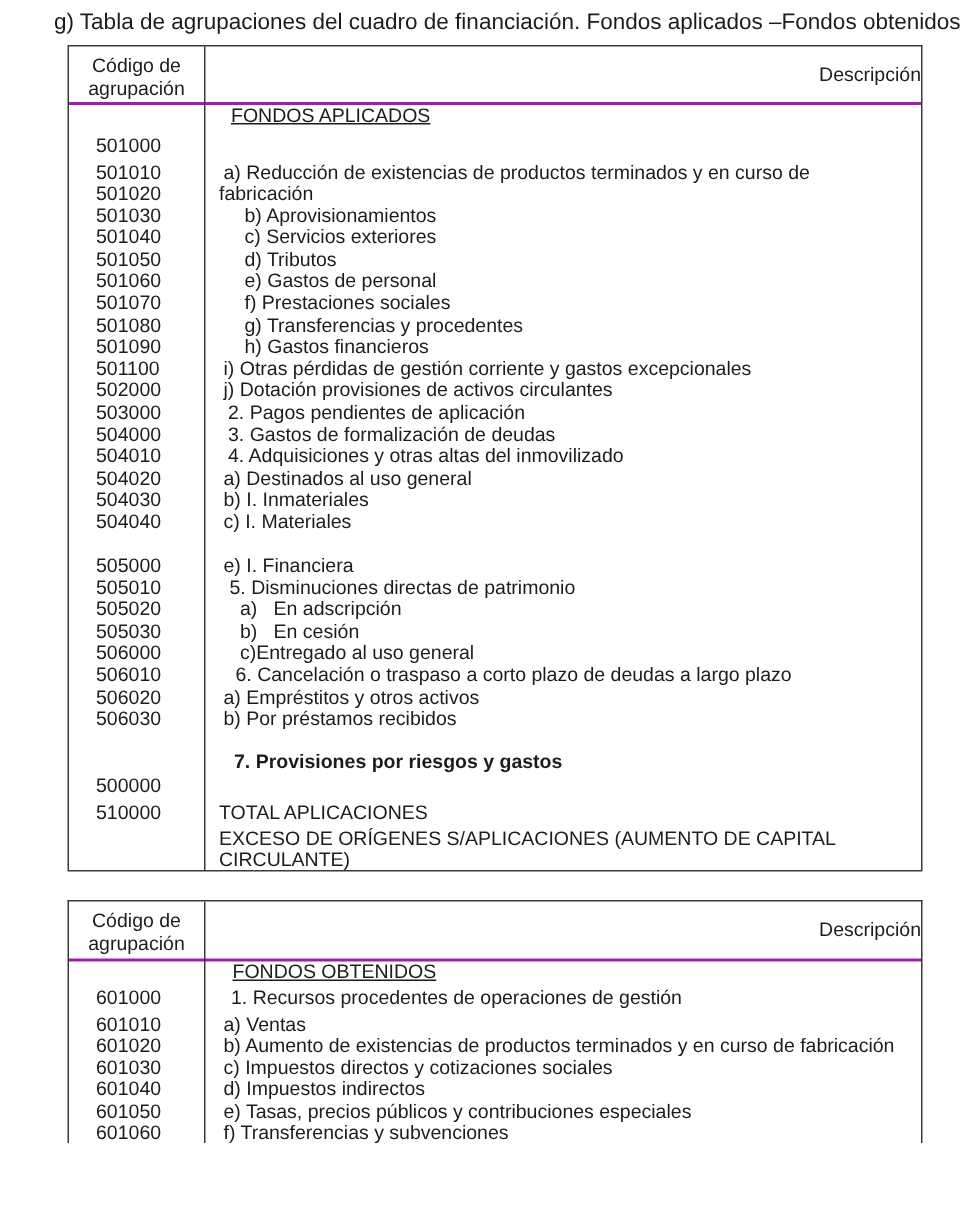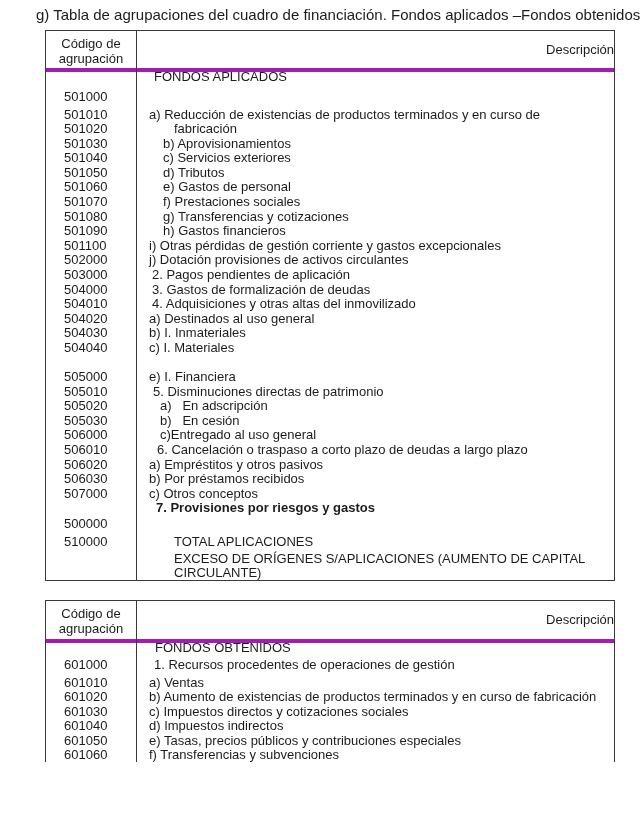--- a/index.html
+++ b/index.html
@@ -10,35 +10,35 @@
     .title {
       position: absolute; left: 36px; top: 7px; font-size: 15px; line-height: 16px; white-space: pre;
     }
     .tbl {
       position: absolute; left: 45px; width: 570px; box-sizing: border-box;
       border: 1px solid #3a3a3a; font-size: 13px;
     }
     #t1 { top: 30px; height: 551px; }
     #t2 { top: 600px; height: 162px; border-bottom: none; overflow: hidden; }
     .vdiv { position: absolute; left: 90px; top: 0; bottom: 0; width: 1px; background: #3a3a3a; }
-    .hdr { position: absolute; left: 0; right: 0; top: 0; height: 37px; border-bottom: 4px solid #a21caf; }
+    .hdr { position: absolute; left: 0; right: 0; top: 0; height: 37px; border-bottom: 2px solid #a21caf; }
     #t2 .hdr { height: 38px; }
     .hdr-code {
       position: absolute; left: 0; width: 90px; top: 0; padding-top: 5px;
       text-align: center; line-height: 15px;
     }
     .hdr-code span { display: block; }
     .hdr-desc {
       position: absolute; left: 91px; right: 0; top: 11px; text-align: right; line-height: 15px;
     }
     .row { position: absolute; left: 0; right: 0; height: 15px; line-height: 15px; white-space: pre; }
     .code { position: absolute; left: 18px; top: 0; }
     .desc { position: absolute; top: 0; }
-    .u { }
-    .x100 { left: 100px; margin-left: 28px; } .x106 { left: 106px; } .x107 { left: 107px; } .x108 { left: 108px; }
+    .u { text-decoration: underline; }
+    .x100 { left: 100px; } .x106 { left: 106px; } .x107 { left: 107px; } .x108 { left: 108px; }
     .x109 { left: 109px; } .x110 { left: 110px; font-weight: bold; } .x111 { left: 111px; } .x114 { left: 114px; }
     .x117 { left: 117px; } .x119 { left: 103px; }
   </style>
 </head>
 <body>
 
 <div class="title">g) Tabla de agrupaciones del cuadro de financiación. Fondos aplicados –Fondos obtenidos</div>
 
 <div class="tbl" id="t1">
   <div class="hdr">
@@ -52,39 +52,38 @@
 
   <div class="row" style="top:37.5px"><span class="code"></span><span class="desc x108 u">FONDOS APLICADOS</span></div>
   <div class="row" style="top:57.5px"><span class="code">501000</span></div>
   <div class="row" style="top:75.5px"><span class="code">501010</span><span class="desc x119">a) Reducción de existencias de productos terminados y en curso de</span></div>
   <div class="row" style="top:90.1px"><span class="code">501020</span><span class="desc x100">fabricación</span></div>
   <div class="row" style="top:104.7px"><span class="code">501030</span><span class="desc x117">b) Aprovisionamientos</span></div>
   <div class="row" style="top:119.2px"><span class="code">501040</span><span class="desc x117">c) Servicios exteriores</span></div>
   <div class="row" style="top:133.8px"><span class="code">501050</span><span class="desc x117">d) Tributos</span></div>
   <div class="row" style="top:148.4px"><span class="code">501060</span><span class="desc x117">e) Gastos de personal</span></div>
   <div class="row" style="top:163.0px"><span class="code">501070</span><span class="desc x117">f) Prestaciones sociales</span></div>
-  <div class="row" style="top:177.6px"><span class="code">501080</span><span class="desc x117">g) Transferencias y cotizaciones</span></div>
+  <div class="row" style="top:177.6px"><span class="code">501080</span><span class="desc x117">g) Transferencias y procedentes</span></div>
   <div class="row" style="top:192.1px"><span class="code">501090</span><span class="desc x117">h) Gastos financieros</span></div>
   <div class="row" style="top:206.7px"><span class="code">501100</span><span class="desc x119">i) Otras pérdidas de gestión corriente y gastos excepcionales</span></div>
   <div class="row" style="top:221.3px"><span class="code">502000</span><span class="desc x119">j) Dotación provisiones de activos circulantes</span></div>
   <div class="row" style="top:235.9px"><span class="code">503000</span><span class="desc x106">2. Pagos pendientes de aplicación</span></div>
   <div class="row" style="top:250.5px"><span class="code">504000</span><span class="desc x106">3. Gastos de formalización de deudas</span></div>
   <div class="row" style="top:265.0px"><span class="code">504010</span><span class="desc x106">4. Adquisiciones y otras altas del inmovilizado</span></div>
   <div class="row" style="top:279.6px"><span class="code">504020</span><span class="desc x119">a) Destinados al uso general</span></div>
   <div class="row" style="top:294.2px"><span class="code">504030</span><span class="desc x119">b) I. Inmateriales</span></div>
   <div class="row" style="top:308.8px"><span class="code">504040</span><span class="desc x119">c) I. Materiales</span></div>
   <div class="row" style="top:338.0px"><span class="code">505000</span><span class="desc x119">e) I. Financiera</span></div>
   <div class="row" style="top:352.5px"><span class="code">505010</span><span class="desc x107">5. Disminuciones directas de patrimonio</span></div>
   <div class="row" style="top:367.1px"><span class="code">505020</span><span class="desc x114">a)   En adscripción</span></div>
   <div class="row" style="top:381.7px"><span class="code">505030</span><span class="desc x114">b)   En cesión</span></div>
   <div class="row" style="top:396.3px"><span class="code">506000</span><span class="desc x114">c)Entregado al uso general</span></div>
   <div class="row" style="top:410.9px"><span class="code">506010</span><span class="desc x111">6. Cancelación o traspaso a corto plazo de deudas a largo plazo</span></div>
-  <div class="row" style="top:425.5px"><span class="code">506020</span><span class="desc x119">a) Empréstitos y otros pasivos</span></div>
+  <div class="row" style="top:425.5px"><span class="code">506020</span><span class="desc x119">a) Empréstitos y otros activos</span></div>
   <div class="row" style="top:440.0px"><span class="code">506030</span><span class="desc x119">b) Por préstamos recibidos</span></div>
-  <div class="row" style="top:454.6px"><span class="code">507000</span><span class="desc x119">c) Otros conceptos</span></div>
   <div class="row" style="top:469.2px"><span class="code"></span><span class="desc x110">7. Provisiones por riesgos y gastos</span></div>
   <div class="row" style="top:484.5px"><span class="code">500000</span><span class="desc x100"></span></div>
   <div class="row" style="top:502.5px"><span class="code">510000</span><span class="desc x100">TOTAL APLICACIONES</span></div>
   <div class="row" style="top:533.5px"><span class="code"></span><span class="desc x100">CIRCULANTE)</span></div>
   <div class="row" style="top:519.5px"><span class="code"></span><span class="desc x100">EXCESO DE ORÍGENES S/APLICACIONES (AUMENTO DE CAPITAL</span></div>
 </div>
 
 <div class="tbl" id="t2">
   <div class="hdr">
     <div class="hdr-code">

